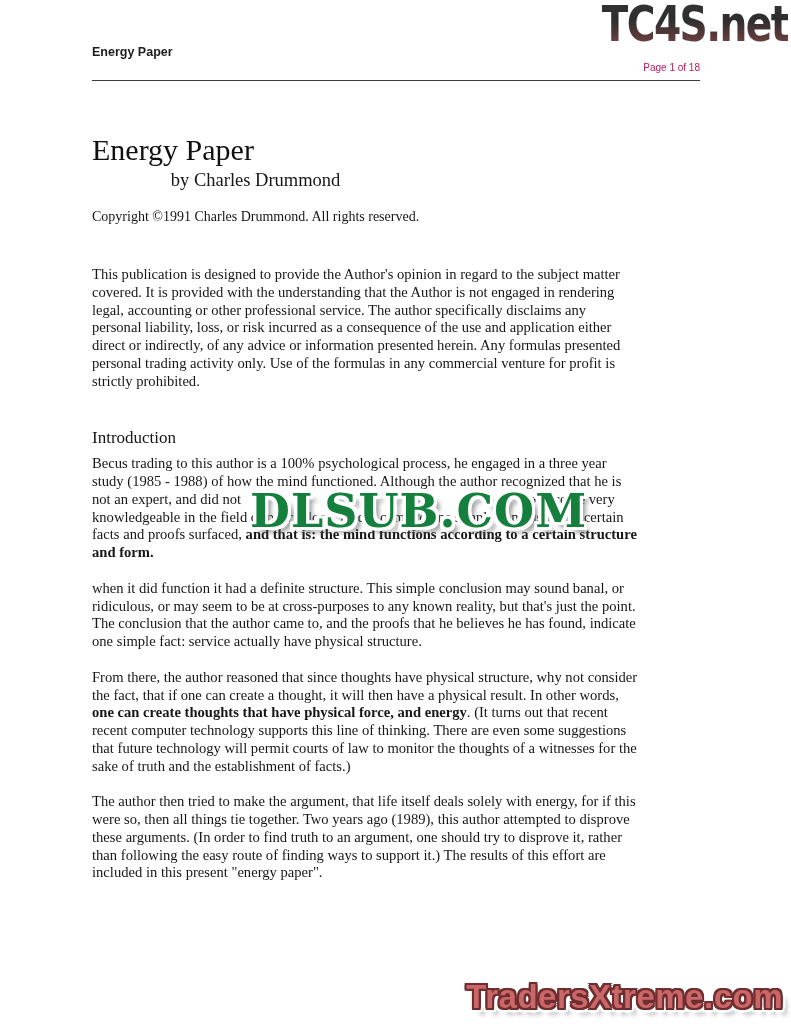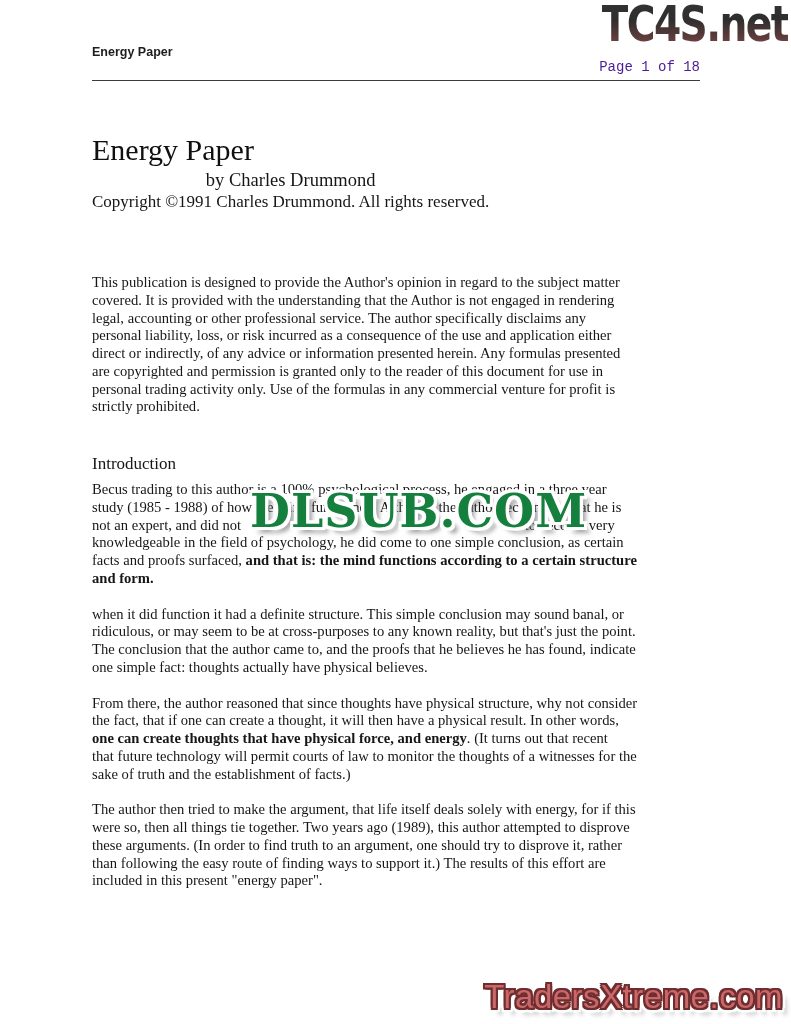--- a/index.html
+++ b/index.html
@@ -15,34 +15,34 @@
     font-weight:bold;font-size:49px;line-height:49px;letter-spacing:-2px;
     transform:scaleX(0.80);transform-origin:100% 0;
     background:linear-gradient(to bottom,#343434 0%,#2e2e2e 40%,#5c3b3b 75%,#7d4b4b 100%);
     -webkit-background-clip:text;background-clip:text;color:transparent;
     white-space:nowrap;
   }
   
   .hdr{position:absolute;left:92px;top:45px;font-family:"Liberation Sans","DejaVu Sans",sans-serif;
        font-size:12.5px;line-height:15px;color:#1d1d1d;}
   .hdr .hdr-title{font-weight:bold;}
-  .hdr-page{position:absolute;right:91px;top:60px;font-family:Liberation Mono, monospace;
-       font-size:14px;line-height:15px;color:#4c1d95;}
+  .hdr-page{position:absolute;right:91px;top:60px;font-family:Liberation Sans, sans-serif;
+       font-size:10px;line-height:15px;color:#be185d;}
   .hdr-rule{position:absolute;left:92px;top:80px;width:608px;height:1px;background:#3c3c3c;}
   
   .title-block{position:absolute;left:92px;top:133px;}
   .doc-title{margin:0;font-size:30px;font-weight:normal;line-height:34px;color:#101010;}
   .doc-byline{font-size:18.5px;line-height:21px;margin-top:3px;text-align:center;}
-  .doc-copy{font-size:17px;line-height:15px;margin-top:3px;}
+  .doc-copy{font-size:14px;line-height:15px;margin-top:18px;}
   
   .body-content{position:absolute;left:92px;top:262px;font-size:14.6px;}
   .block{margin-top:18px;}
   .block.heading{margin-top:37px;}
   .heading + .block{margin-top:6px;}
-  .body-content .block:first-child{margin-top:12px;}
+  .body-content .block:first-child{margin-top:4px;}
   .line{line-height:17.75px;white-space:nowrap;}
   .line span{white-space:pre;}
   .heading .line{font-weight:normal;font-size:17px;line-height:22px;}
   .b{font-weight:bold;}
   .gap{display:inline-block;height:1px;}
   
   .wm-center{
     position:absolute;left:250px;top:488px;
     font-family:"DejaVu Serif","Liberation Serif",serif;
     font-weight:bold;font-size:46px;line-height:46px;letter-spacing:1px;
@@ -50,21 +50,21 @@
     text-shadow:
       -3px -3px 0 #ffffff, 3px -3px 0 #ffffff, -3px 3px 0 #ffffff, 3px 3px 0 #ffffff,
       -3px 0 0 #ffffff, 3px 0 0 #ffffff, 0 -3px 0 #ffffff, 0 3px 0 #ffffff,
       -2px -3px 0 #ffffff, 2px 3px 0 #ffffff, -3px 2px 0 #ffffff, 3px -2px 0 #ffffff,
       6px 6px 4px rgba(90,90,90,0.55);
   }
   
   .wm-bottom{
     position:absolute;right:8px;top:979px;
     font-family:"Liberation Sans","DejaVu Sans",sans-serif;
-    font-weight:normal;font-size:33px;line-height:36px;letter-spacing:0.5px;
+    font-weight:bold;font-size:33px;line-height:36px;letter-spacing:0.5px;
     white-space:nowrap;
     text-shadow:
       -2px -2px 0 #6f2d2f, 2px -2px 0 #6f2d2f, -2px 2px 0 #6f2d2f, 2px 2px 0 #6f2d2f,
       -2px 0 0 #6f2d2f, 2px 0 0 #6f2d2f, 0 -2px 0 #6f2d2f, 0 2px 0 #6f2d2f,
       -4px -4px 1px #ffffff, 4px -4px 1px #ffffff, -4px 4px 1px #ffffff, 4px 4px 1px #ffffff,
       -5px 0 1px #ffffff, 5px 0 1px #ffffff, 0 -5px 1px #ffffff, 0 5px 1px #ffffff,
       6px 7px 4px rgba(100,100,100,0.45);
   }
 </style>
 </head>
@@ -86,45 +86,45 @@
     <div class="doc-copy">Copyright ©1991 Charles Drummond. All rights reserved.</div>
   </div>
 
   <div class="body-content">
       <div class="block para">
         <div class="line"><span>This publication is designed to provide the Author's opinion in regard to the subject matter</span></div>
         <div class="line"><span>covered. It is provided with the understanding that the Author is not engaged in rendering</span></div>
         <div class="line"><span>legal, accounting or other professional service. The author specifically disclaims any</span></div>
         <div class="line"><span>personal liability, loss, or risk incurred as a consequence of the use and application either</span></div>
         <div class="line"><span>direct or indirectly, of any advice or information presented herein. Any formulas presented</span></div>
-        <div class="line"><span>are copyrighted and permission is granted only to the reader of this document for use in</span></div>
         <div class="line"><span>personal trading activity only. Use of the formulas in any commercial venture for profit is</span></div>
         <div class="line"><span>strictly prohibited.</span></div>
       </div>
       <div class="block heading">
         <div class="line"><span>Introduction</span></div>
       </div>
       <div class="block para">
         <div class="line"><span>Becus trading to this author is a 100% psychological process, he engaged in a three year</span></div>
         <div class="line"><span>study (1985 - 1988) of how the mind functioned. Although the author recognized that he is</span></div>
         <div class="line"><span>not an expert, and did not </span><span class="gap" style="width: 280px;"></span><span>to become very</span></div>
         <div class="line"><span>knowledgeable in the field of psychology, he did come to one simple conclusion, as certain</span></div>
         <div class="line"><span>facts and proofs surfaced, </span><span class="b">and that is: the mind functions according to a certain structure</span></div>
         <div class="line"><span class="b">and form.</span></div>
       </div>
       <div class="block para">
         <div class="line"><span>when it did function it had a definite structure. This simple conclusion may sound banal, or</span></div>
         <div class="line"><span>ridiculous, or may seem to be at cross-purposes to any known reality, but that's just the point.</span></div>
         <div class="line"><span>The conclusion that the author came to, and the proofs that he believes he has found, indicate</span></div>
-        <div class="line"><span>one simple fact: thoughts actually have physical believes.</span></div>
+        <div class="line"><span>one simple fact: service actually have physical structure.</span></div>
       </div>
       <div class="block para">
         <div class="line"><span>From there, the author reasoned that since thoughts have physical structure, why not consider</span></div>
         <div class="line"><span>the fact, that if one can create a thought, it will then have a physical result. In other words,</span></div>
         <div class="line"><span class="b">one can create thoughts that have physical force, and energy</span><span>. (It turns out that recent</span></div>
+        <div class="line"><span>recent computer technology supports this line of thinking. There are even some suggestions</span></div>
         <div class="line"><span>that future technology will permit courts of law to monitor the thoughts of a witnesses for the</span></div>
         <div class="line"><span>sake of truth and the establishment of facts.)</span></div>
       </div>
       <div class="block para">
         <div class="line"><span>The author then tried to make the argument, that life itself deals solely with energy, for if this</span></div>
         <div class="line"><span>were so, then all things tie together. Two years ago (1989), this author attempted to disprove</span></div>
         <div class="line"><span>these arguments. (In order to find truth to an argument, one should try to disprove it, rather</span></div>
         <div class="line"><span>than following the easy route of finding ways to support it.) The results of this effort are</span></div>
         <div class="line"><span>included in this present "energy paper".</span></div>
       </div>

